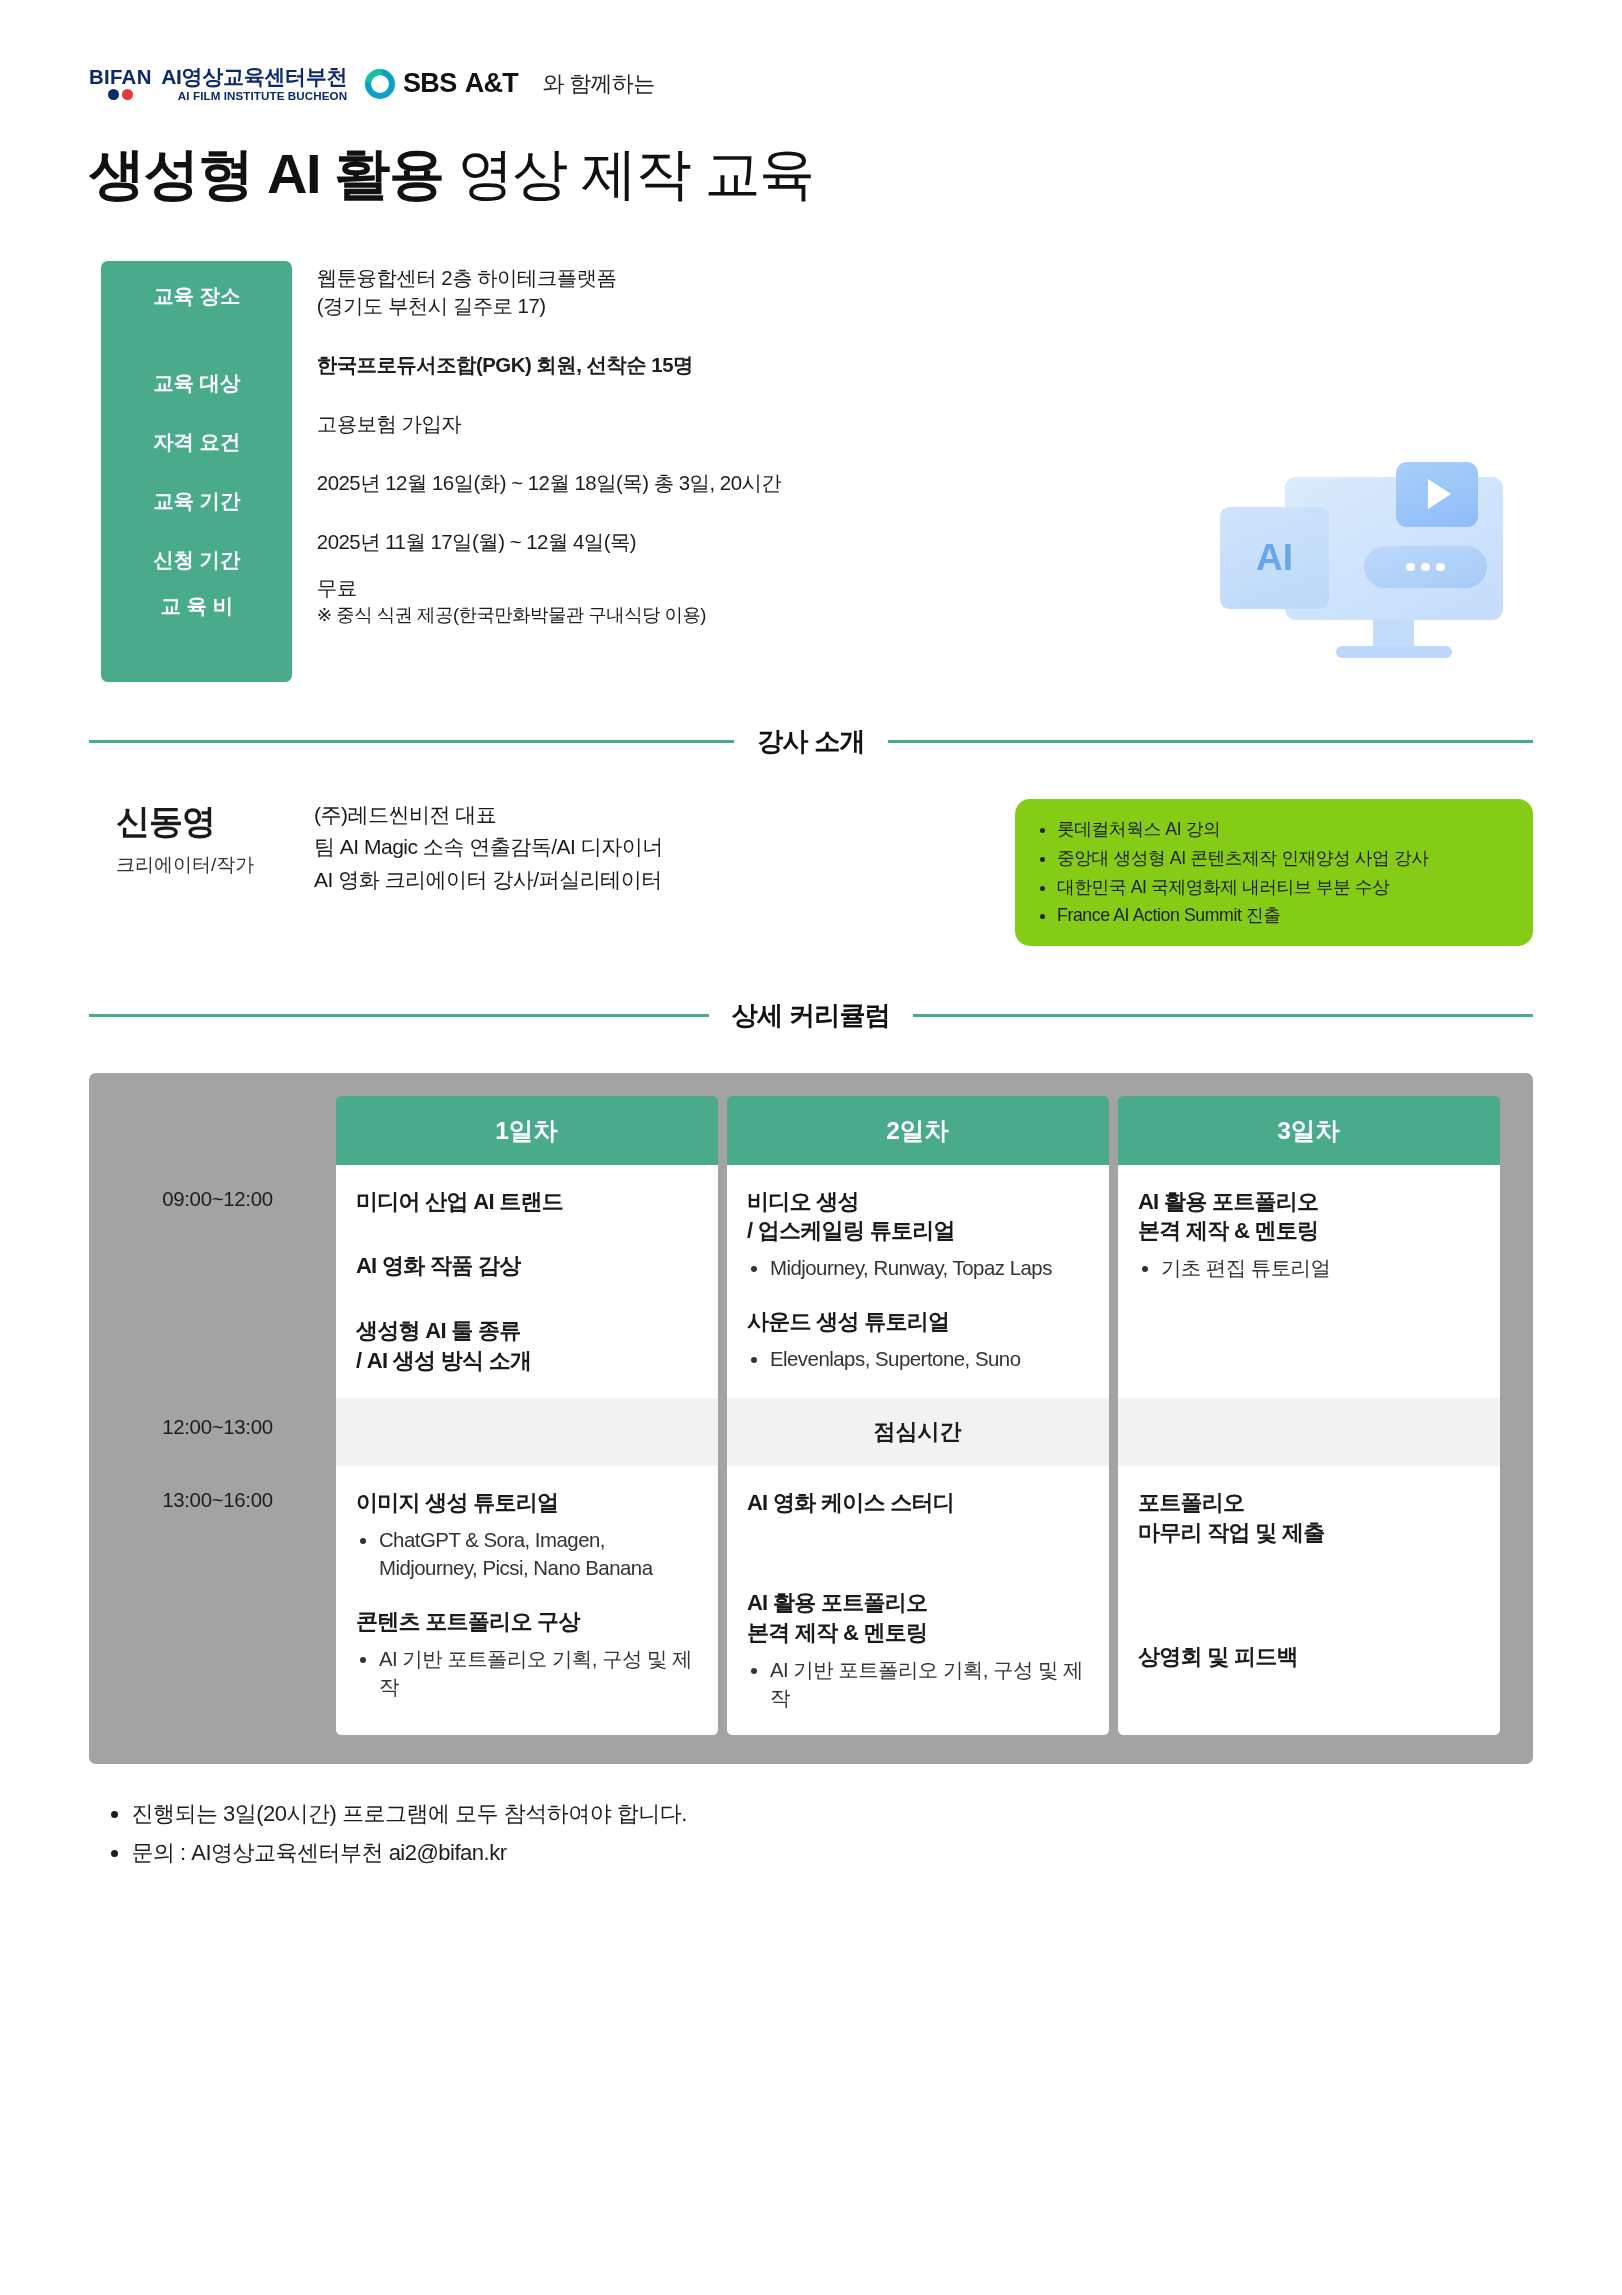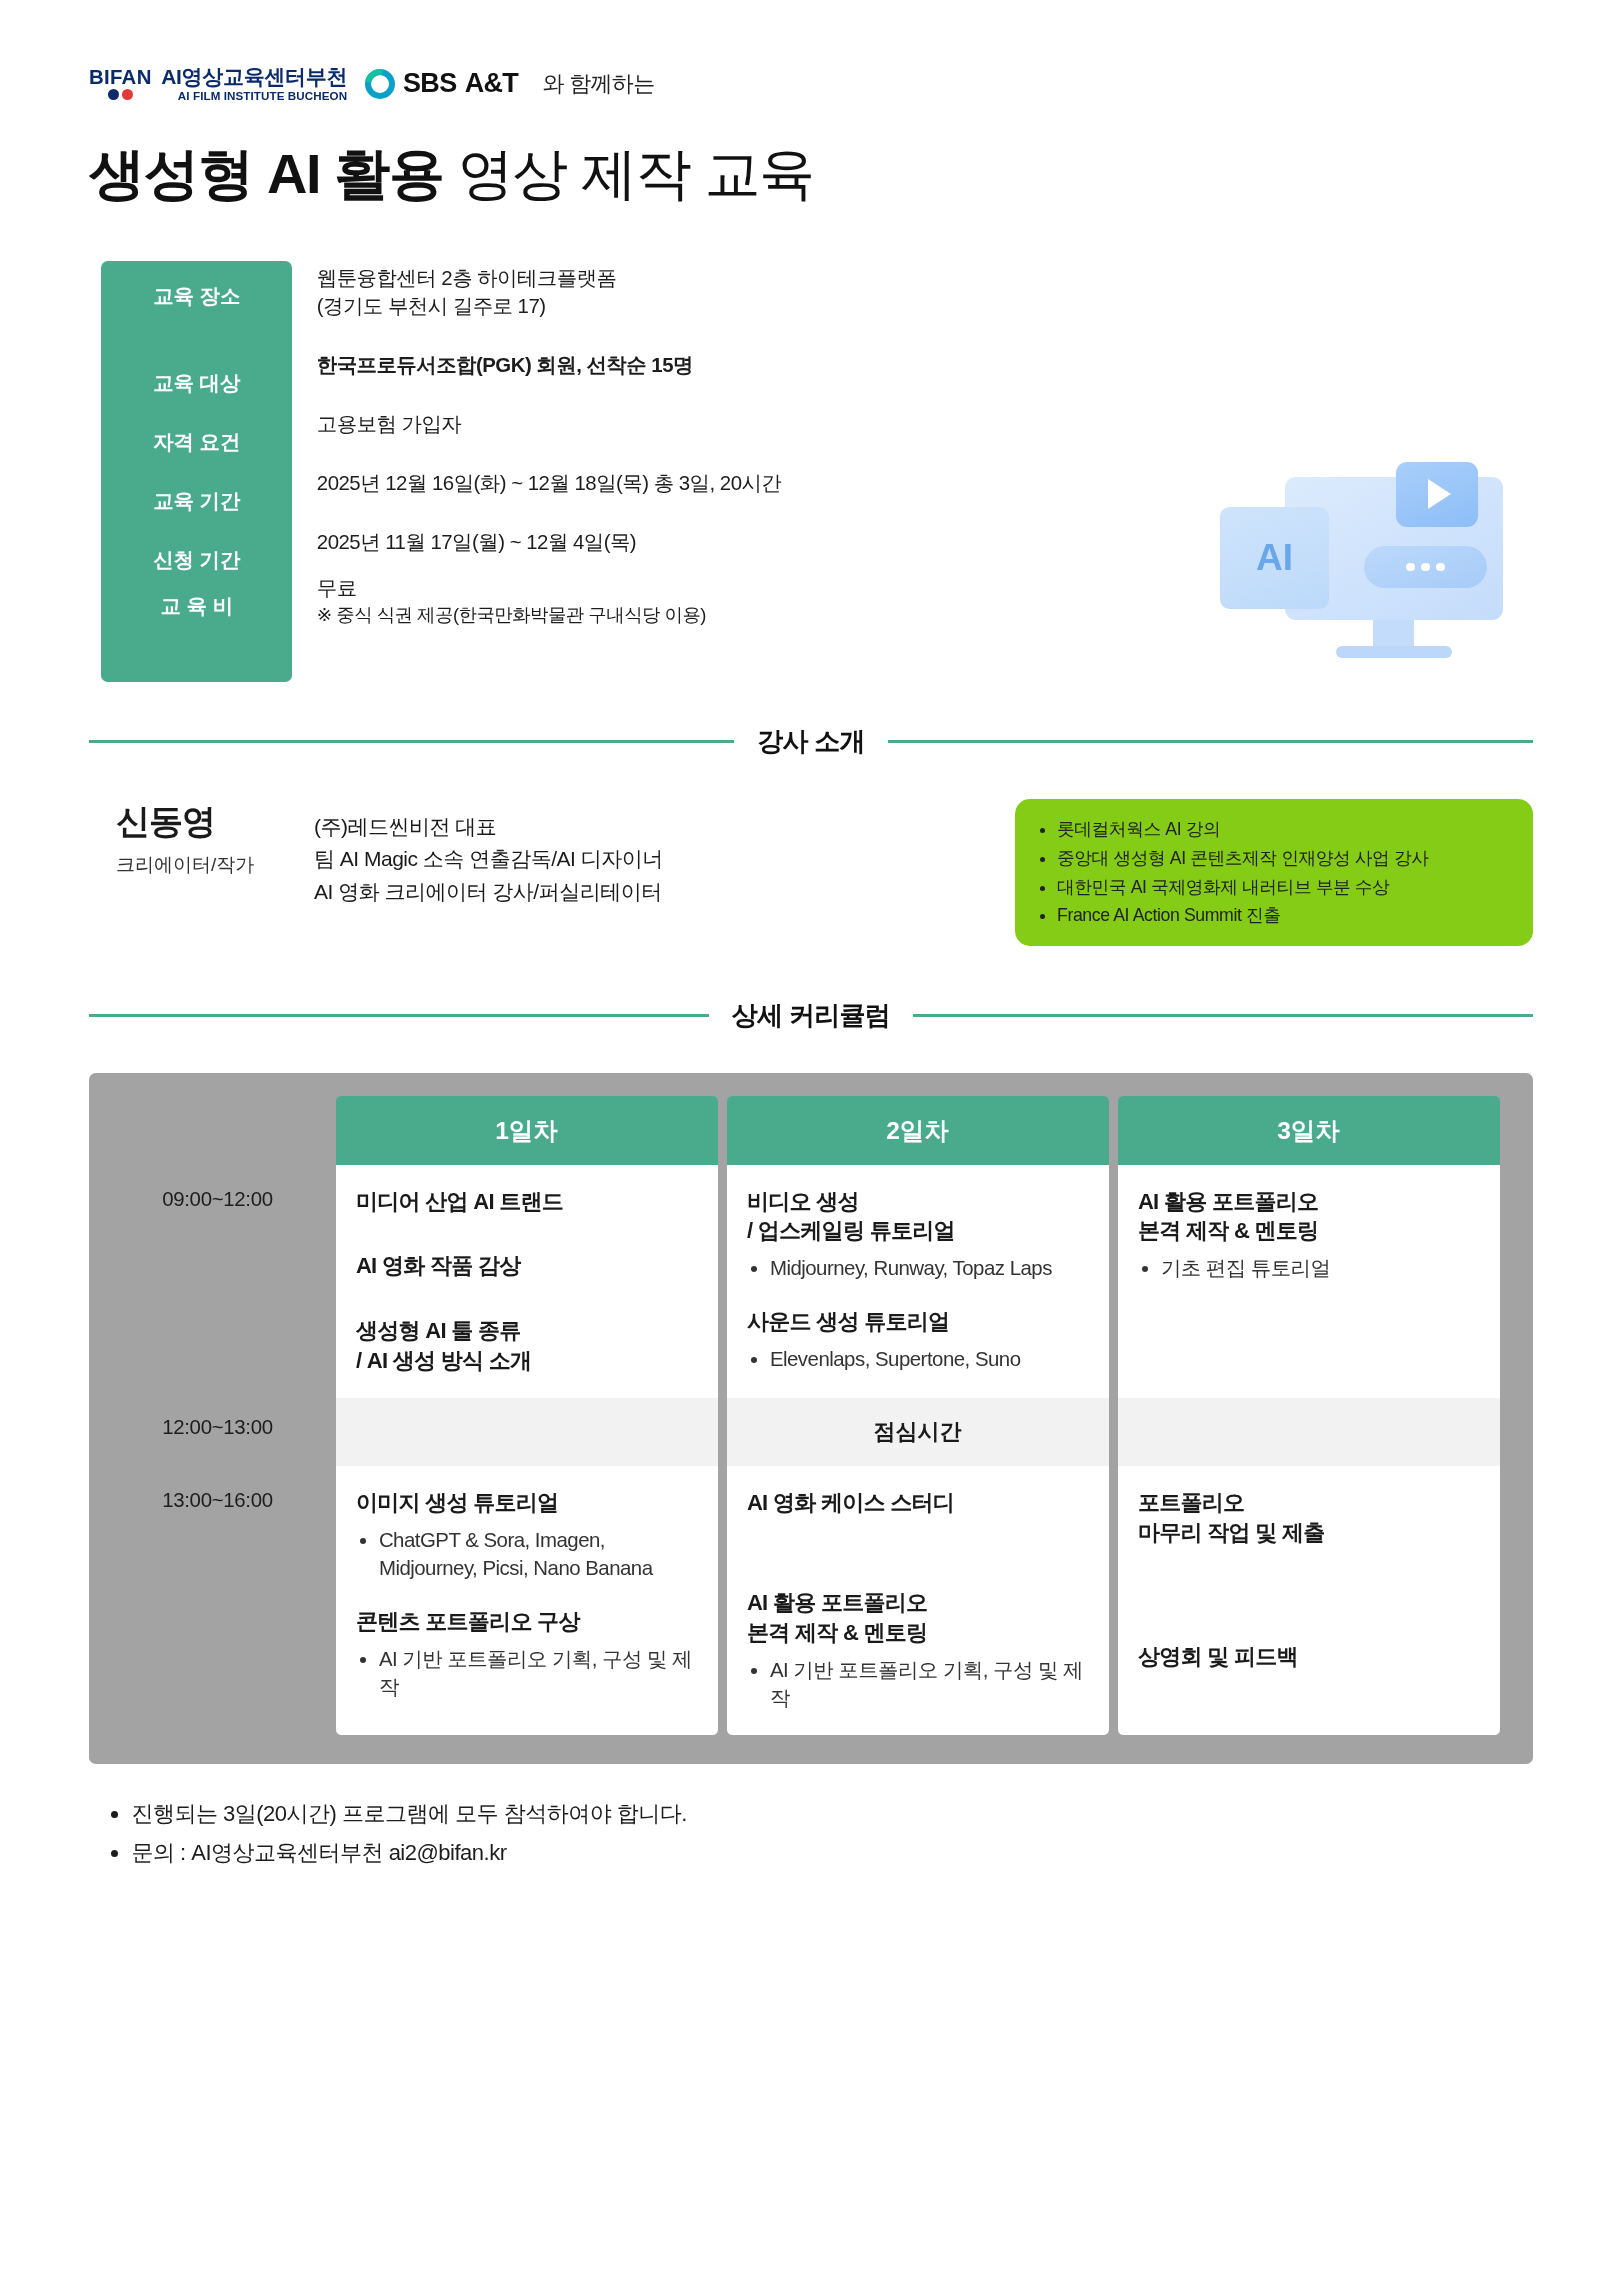--- a/index.html
+++ b/index.html
@@ -137,21 +137,21 @@
     margin: 0 0 40px 0;
   }
   .sec-head .rule { flex: 1; height: 2.7px; background: #4aab8c; }
   .sec-head .txt { font-size: 26px; font-weight: bold; color: #111; letter-spacing: -0.7px; }
 
   
   .instructor { display: flex; margin: 0 0 52px 0; padding-left: 27px; }
   .inst-name-col { width: 198px; }
   .inst-name { font-size: 34px; font-weight: bold; letter-spacing: -1px; }
   .inst-role { font-size: 19px; color: #333; margin-top: 6.8px; }
-  .inst-desc { flex: 1; font-size: 21px; line-height: 1.55; letter-spacing: -0.5px; margin-top: 12px; }
+  .inst-desc { flex: 1; font-size: 21px; line-height: 1.55; letter-spacing: -0.5px; }
   .inst-badges {
     width: 518px; background: #84cc16; border-radius: 15px; padding: 16.4px 23px;
     align-self: flex-start;
   }
   .inst-badges li { font-size: 17.7px; line-height: 1.62; color: #222; letter-spacing: -0.4px;}
   .inst-badges ul { margin: 0; padding-left: 19px; }
 
   
   .curric {
     background: #a3a3a3;

